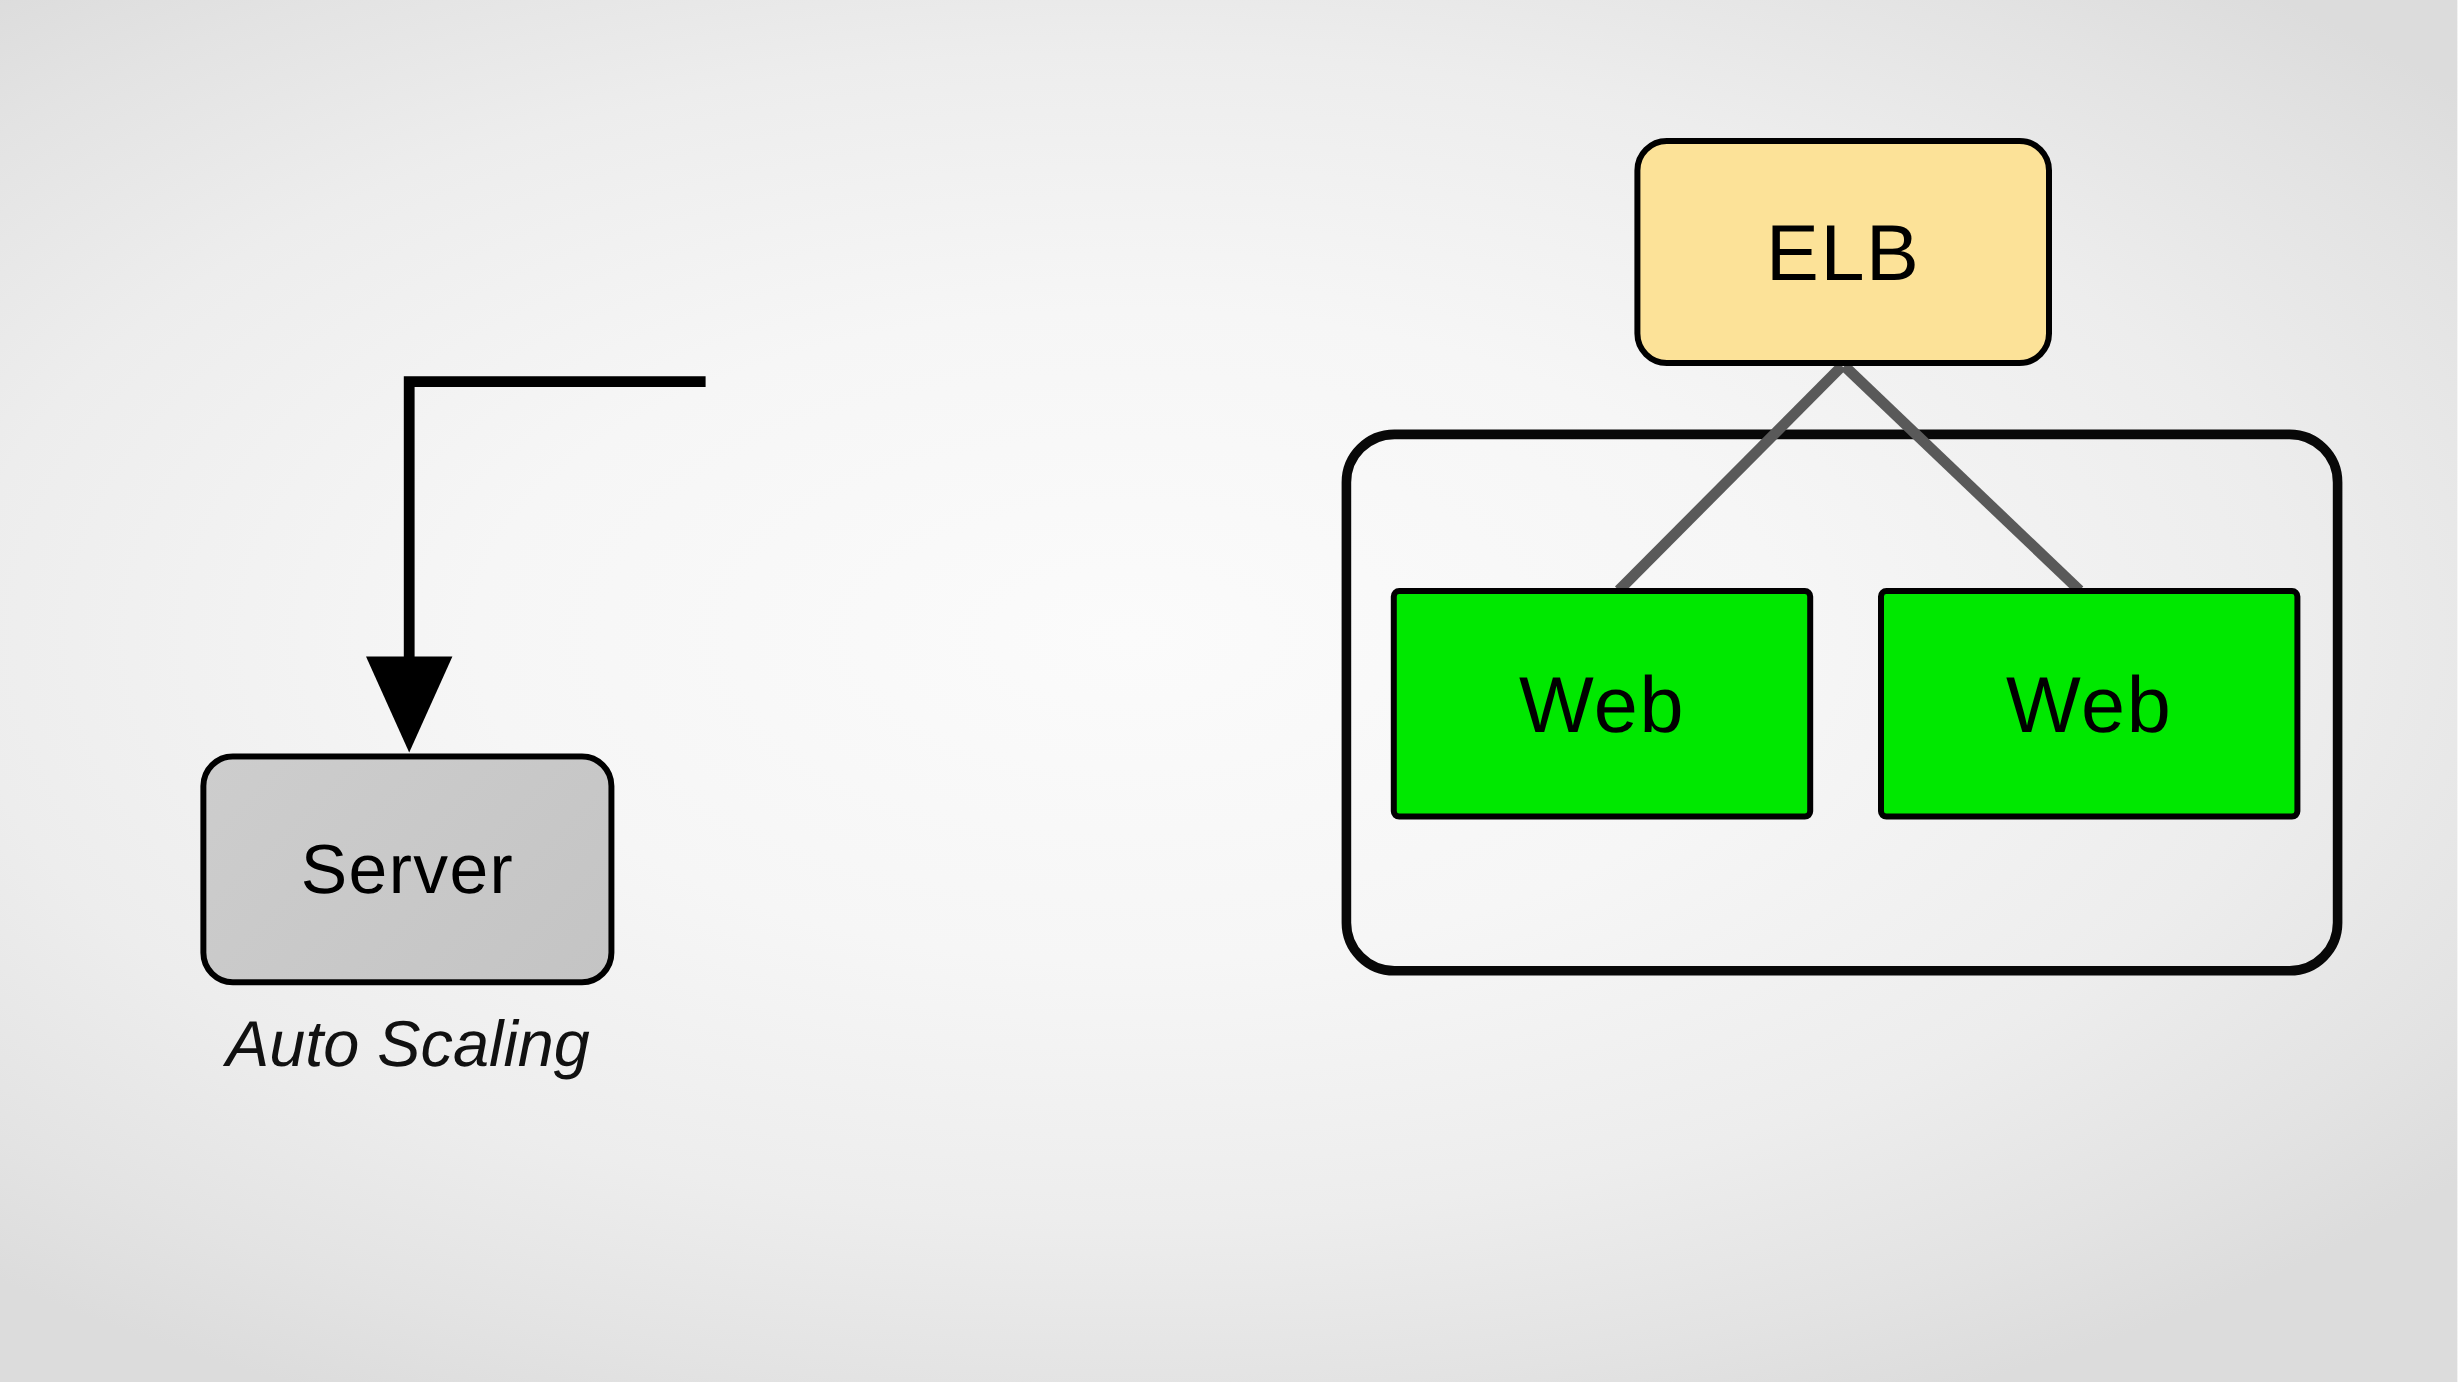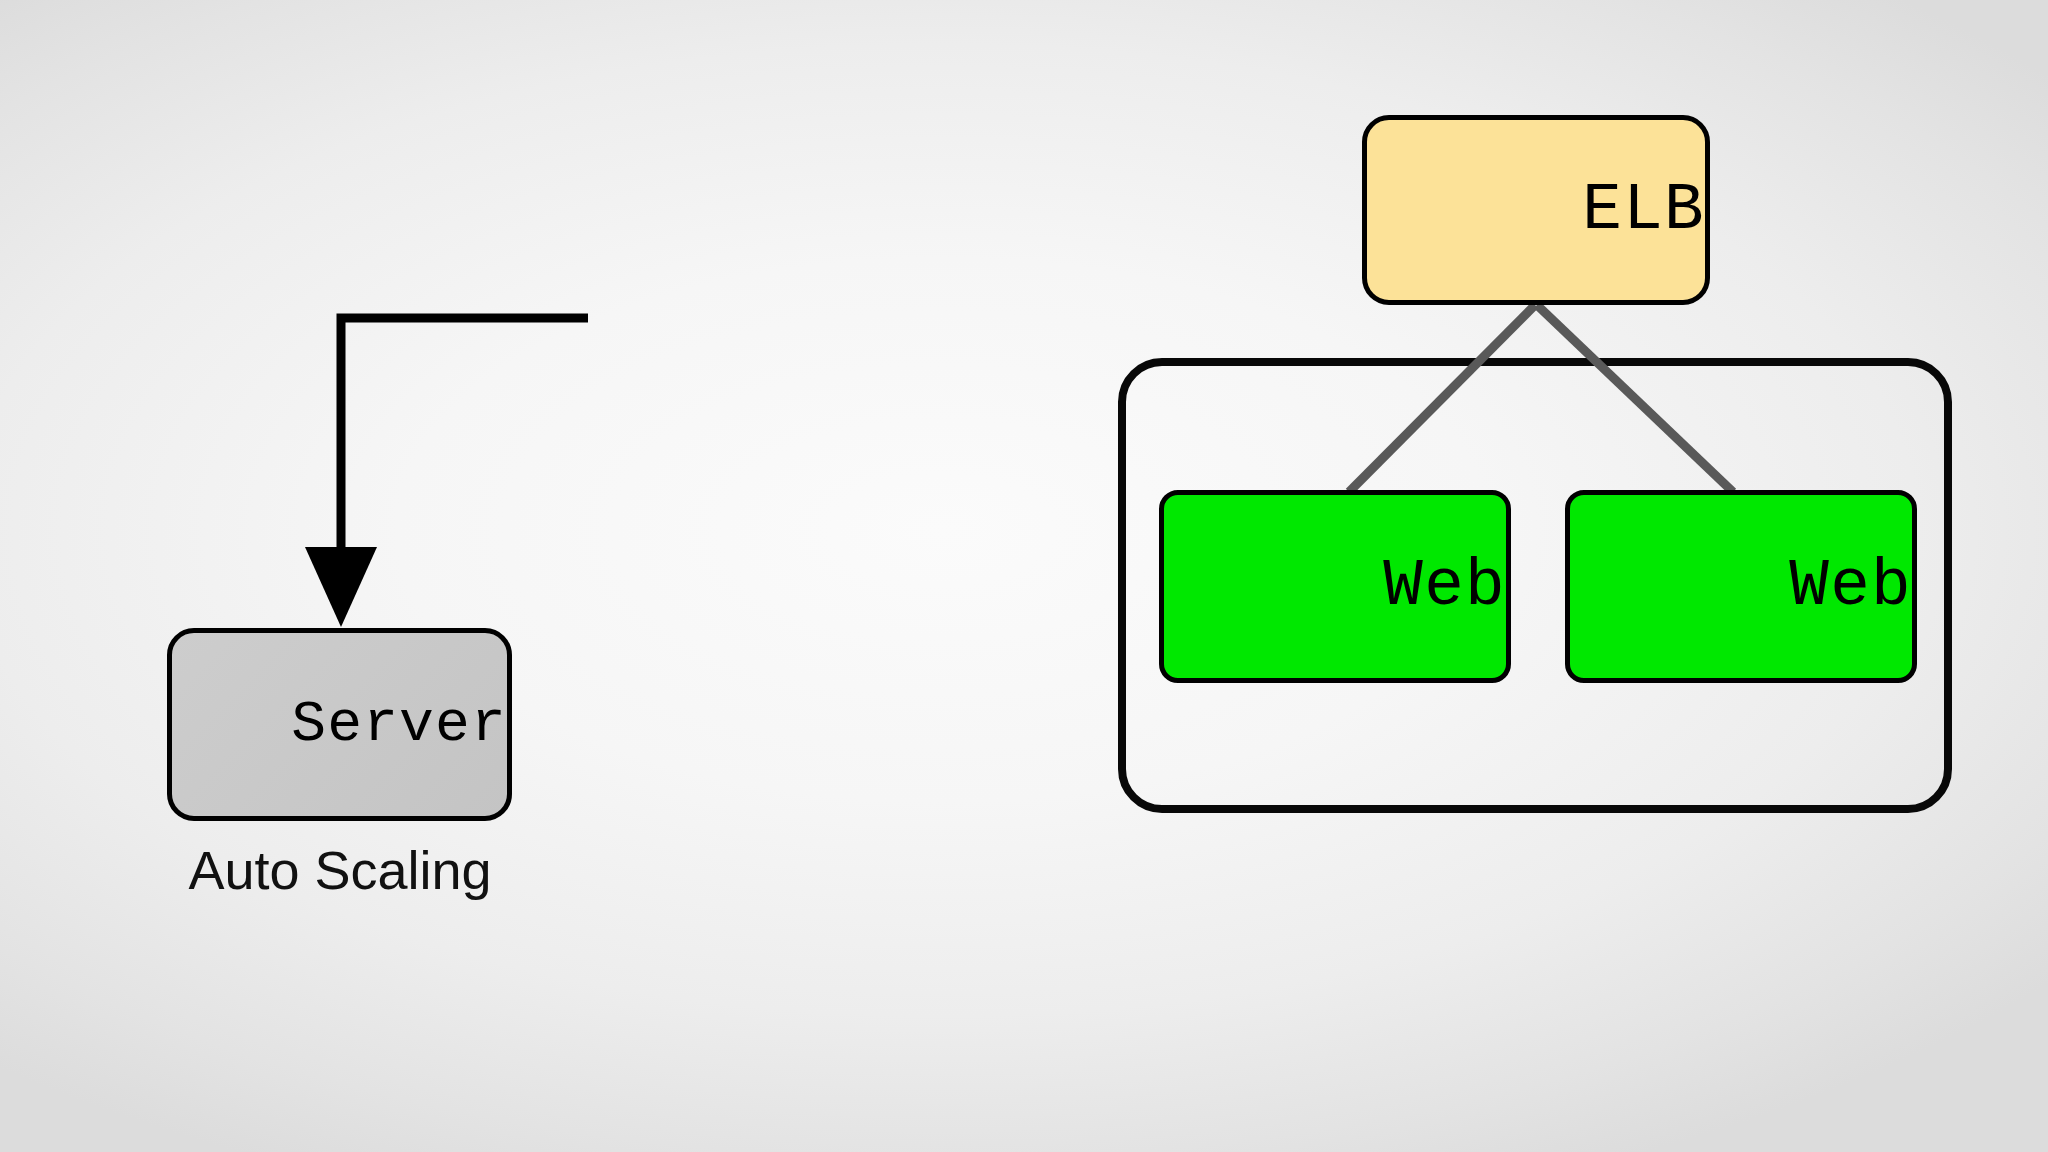--- a/index.html
+++ b/index.html
@@ -18,23 +18,23 @@
       radial-gradient(ellipse 70% 62% at 46% 46%, #fbfbfb 0%, #f6f6f6 38%, #ededed 68%, #e3e3e3 88%, #dcdcdc 100%);
   }
 
   
   .node {
     position: absolute;
     box-sizing: border-box;
     border: 5px solid #000000;
     display: flex;
     align-items: center;
-    justify-content: flex-end;
+    justify-content: center;
     color: #000000;
-    font-family: Liberation Mono, monospace;
+    font-family: Liberation Sans, sans-serif;
     letter-spacing: 0.02em;
     white-space: nowrap;
     z-index: 6;
   }
 
   
   #server-node {
     left: 167px;  top: 628px;
     width: 345px; height: 193px;
     border-radius: 27px;
@@ -48,21 +48,21 @@
     width: 348px;  height: 190px;
     border-radius: 27px;
     background: #fce298;
     font-size: 66px;
   }
 
   
   .web-node {
     top: 490px;
     width: 352px; height: 193px;
-    border-radius: 19px;
+    border-radius: 7px;
     background: #00e800;
     font-size: 66px;
   }
   #web-node-1 { left: 1159px; }
   #web-node-2 { left: 1565px; }
 
   
   #asg-group {
     position: absolute;
     left: 1118px; top: 358px;
@@ -103,21 +103,21 @@
     position: absolute;
     left: 60px;  top: 840px;
     width: 560px;
     text-align: center;
     font-family: "Liberation Sans", "DejaVu Sans", sans-serif;
     font-size: 54px;
     line-height: 1.13;
     color: #111111;
     z-index: 6;
   }
-  #server-caption .cap-line { display: block; }
+  #server-caption .cap-line { display: block; font-style: italic; }
   #server-caption .cap-line-jp { letter-spacing: 0.01em; }
 </style>
 </head>
 <body>
 
 <div id="stage">
 
   <svg id="connector-layer" viewBox="0 0 2048 1152" xmlns="http://www.w3.org/2000/svg">
 
     <line x1="1535" y1="305" x2="1349" y2="492" stroke="#595959" stroke-width="9" stroke-linecap="butt"></line>

